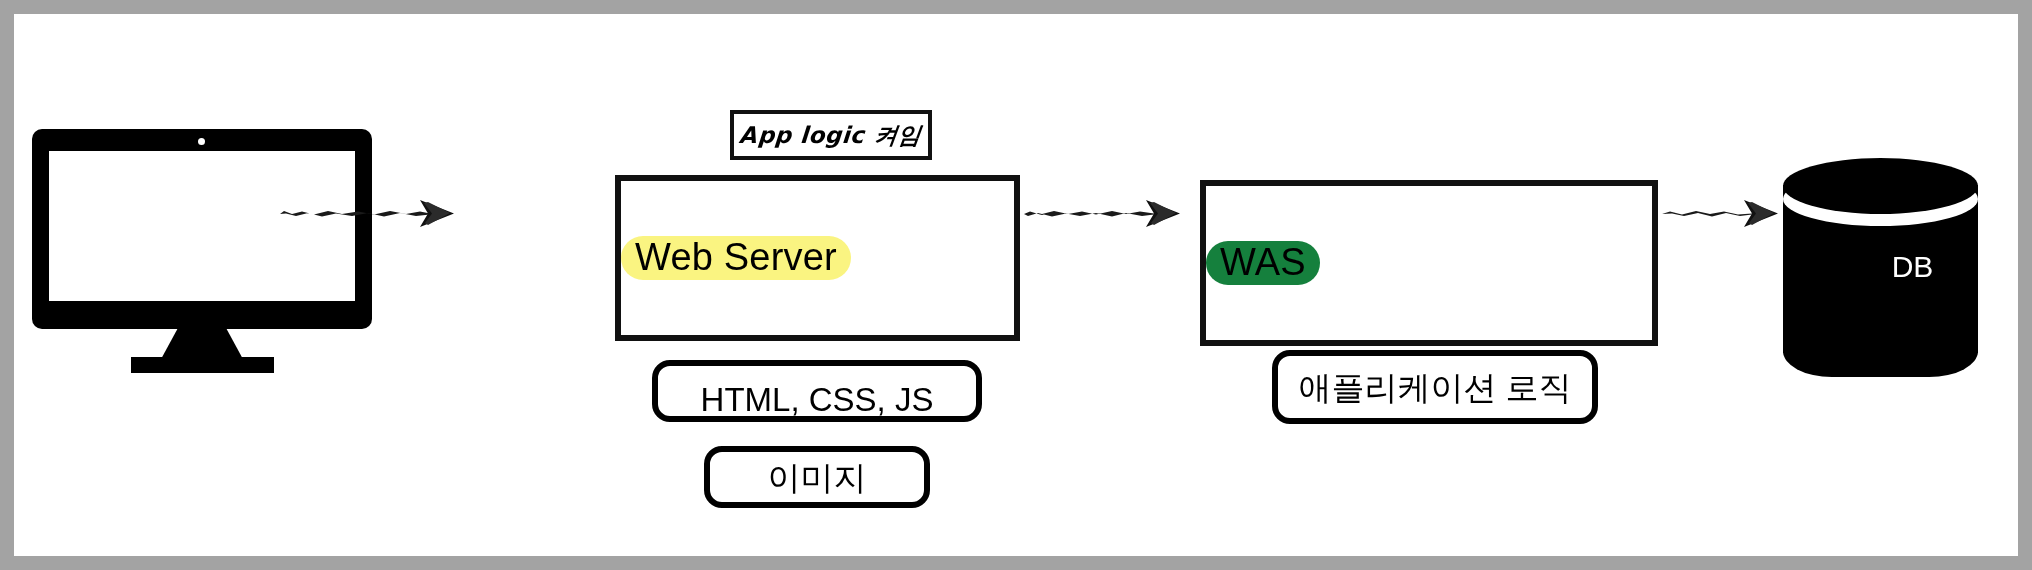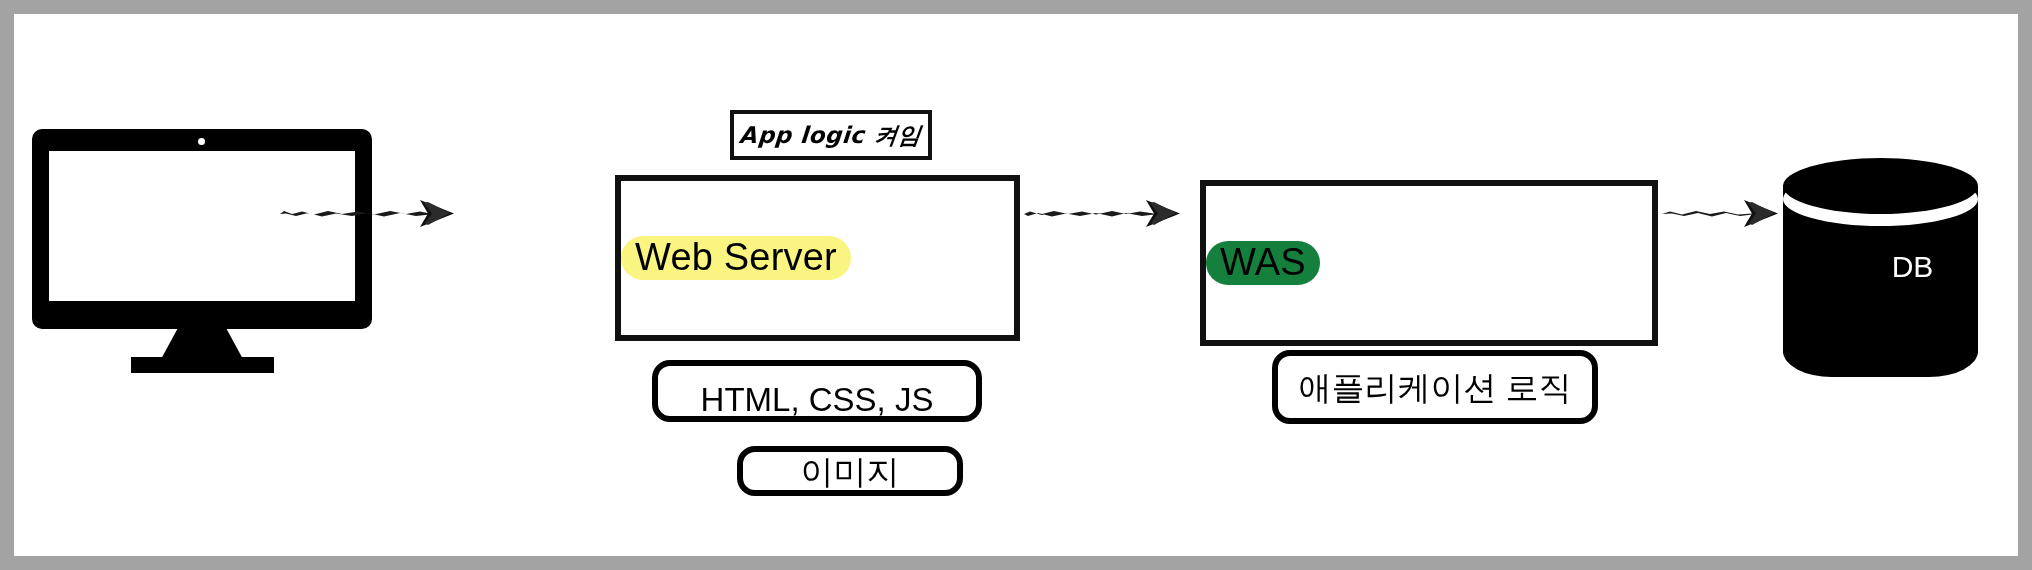--- a/index.html
+++ b/index.html
@@ -258,21 +258,21 @@
       <div class="db-body"></div>
       <div class="db-rim"></div>
       <div class="db-top"></div>
       <div class="db-text">DB</div>
     </div>
 
     <div class="pill" style="left:638px; top:346px; width:330px; height:62px;align-items:flex-end;">
       <span class="pill-text">HTML, CSS, JS</span>
     </div>
 
-    <div class="pill" style="left:690px; top:432px; width:226px; height:50px;margin-left:33px;">
+    <div class="pill" style="left:690px; top:432px; width:226px; height:62px;">
       <span class="pill-text">이미지</span>
     </div>
 
     <div class="pill" style="left:1227px; top:336px; width:326px; height:74px;margin-left:31px;">
       <span class="pill-text">애플리케이션 로직</span>
     </div>
 
   </div>
 </div>
 

